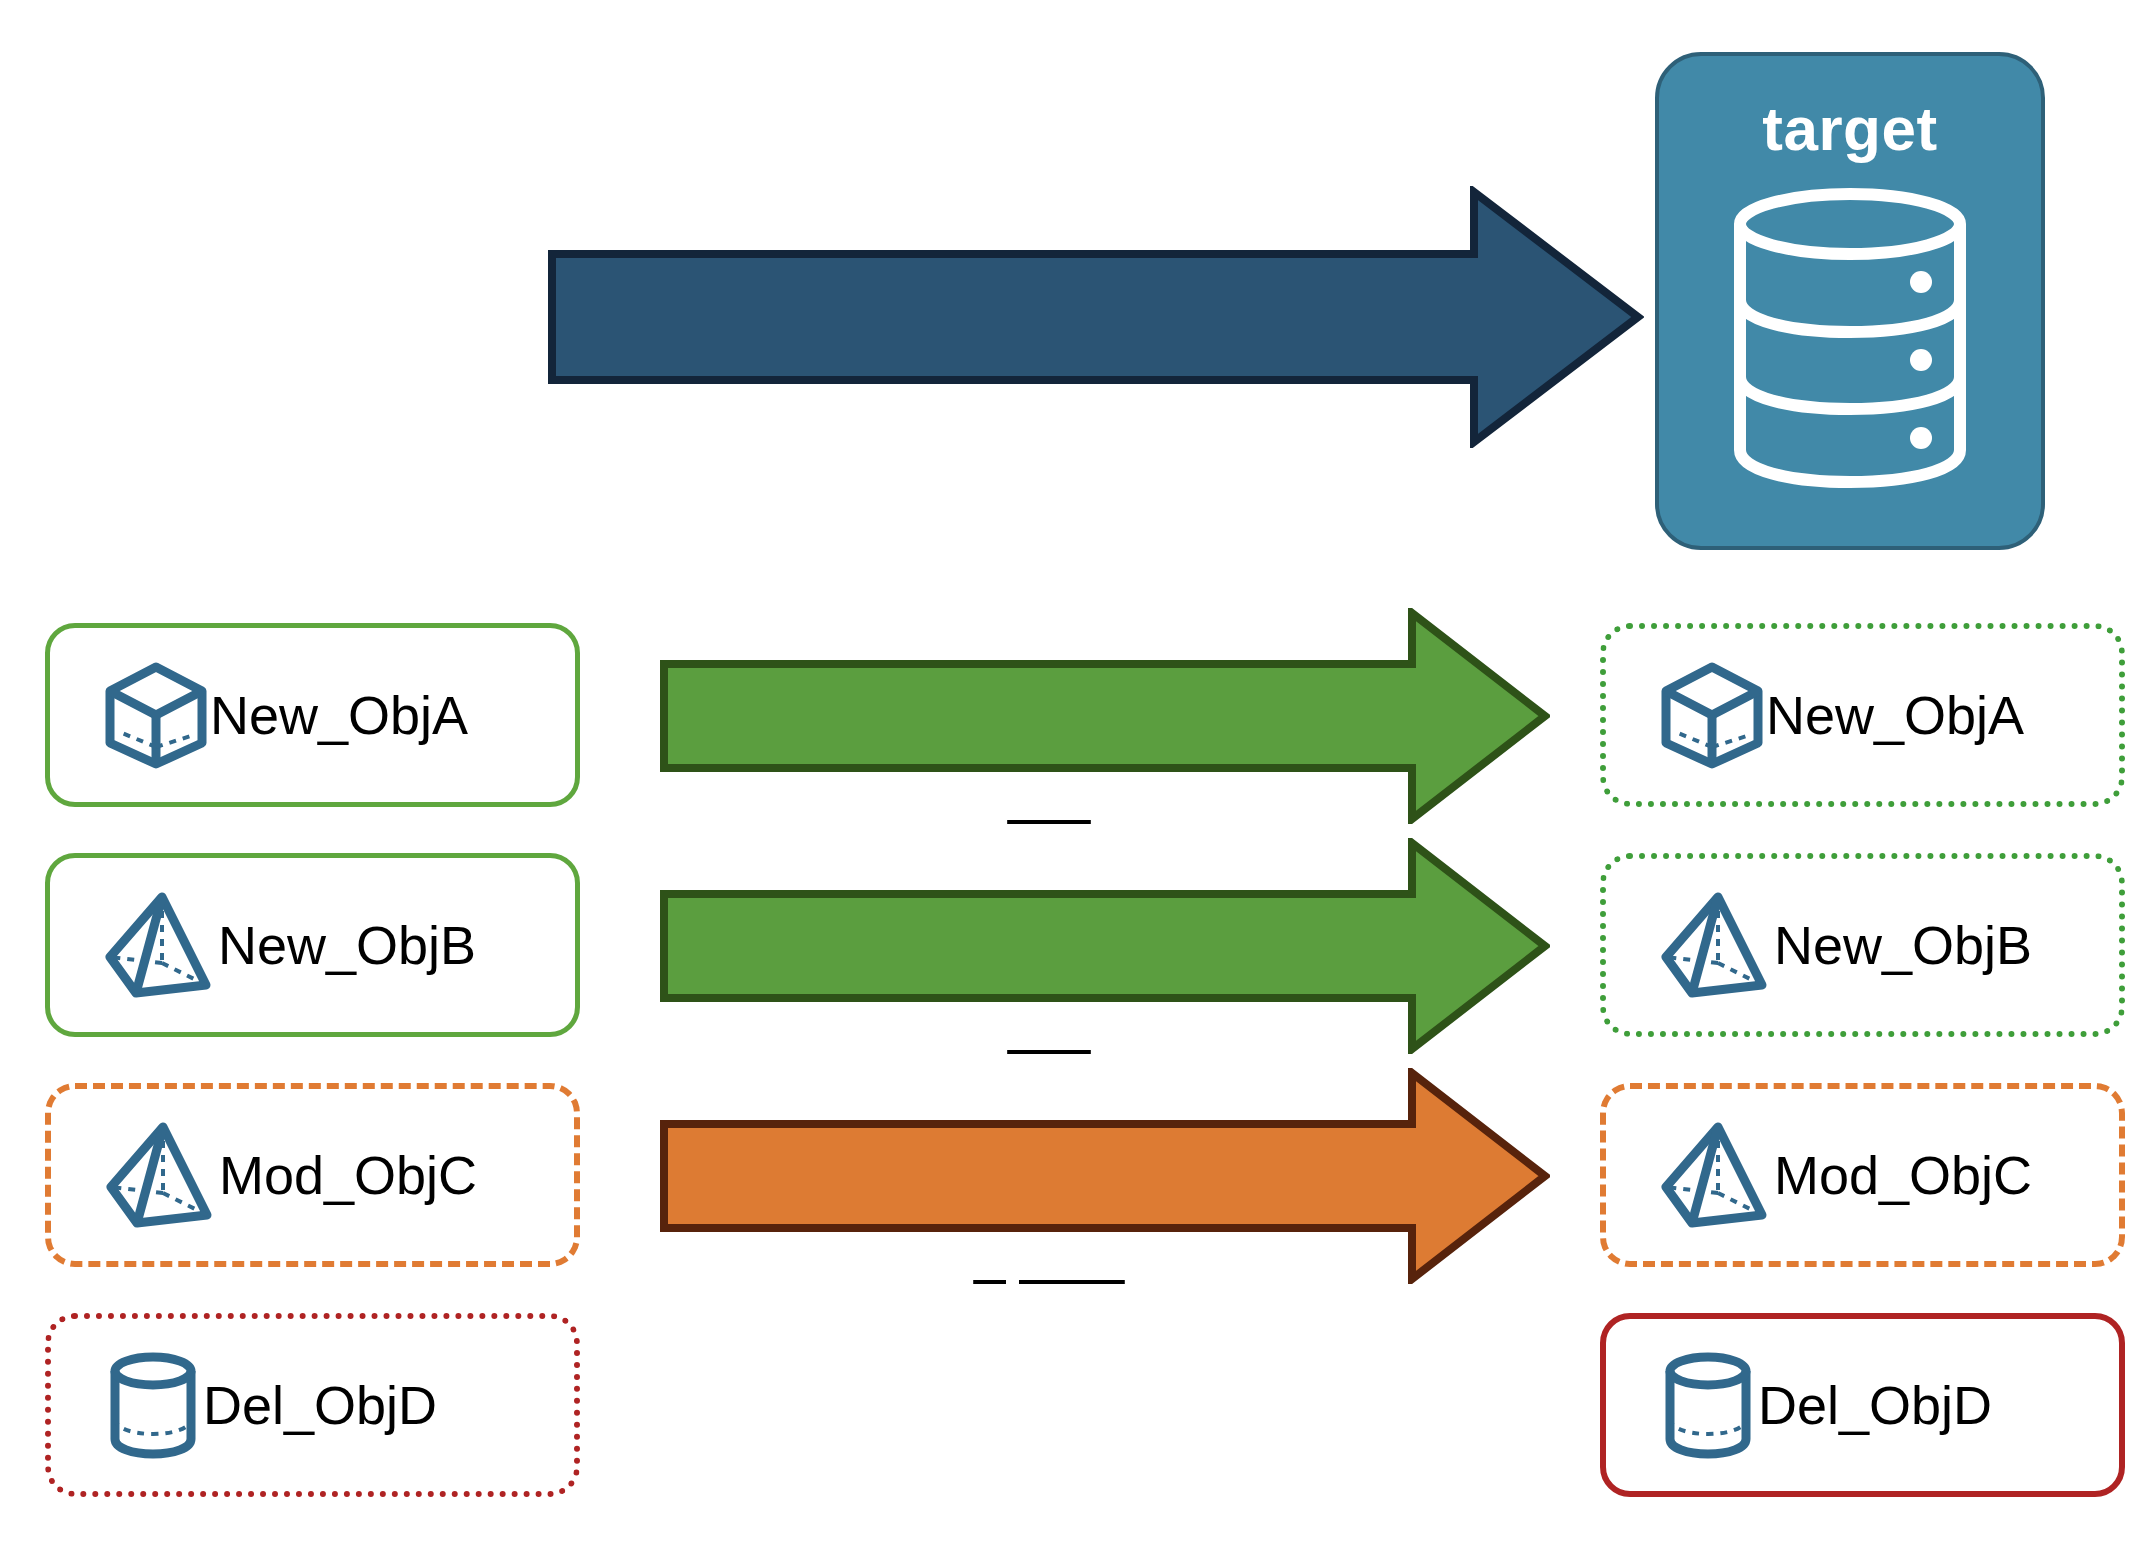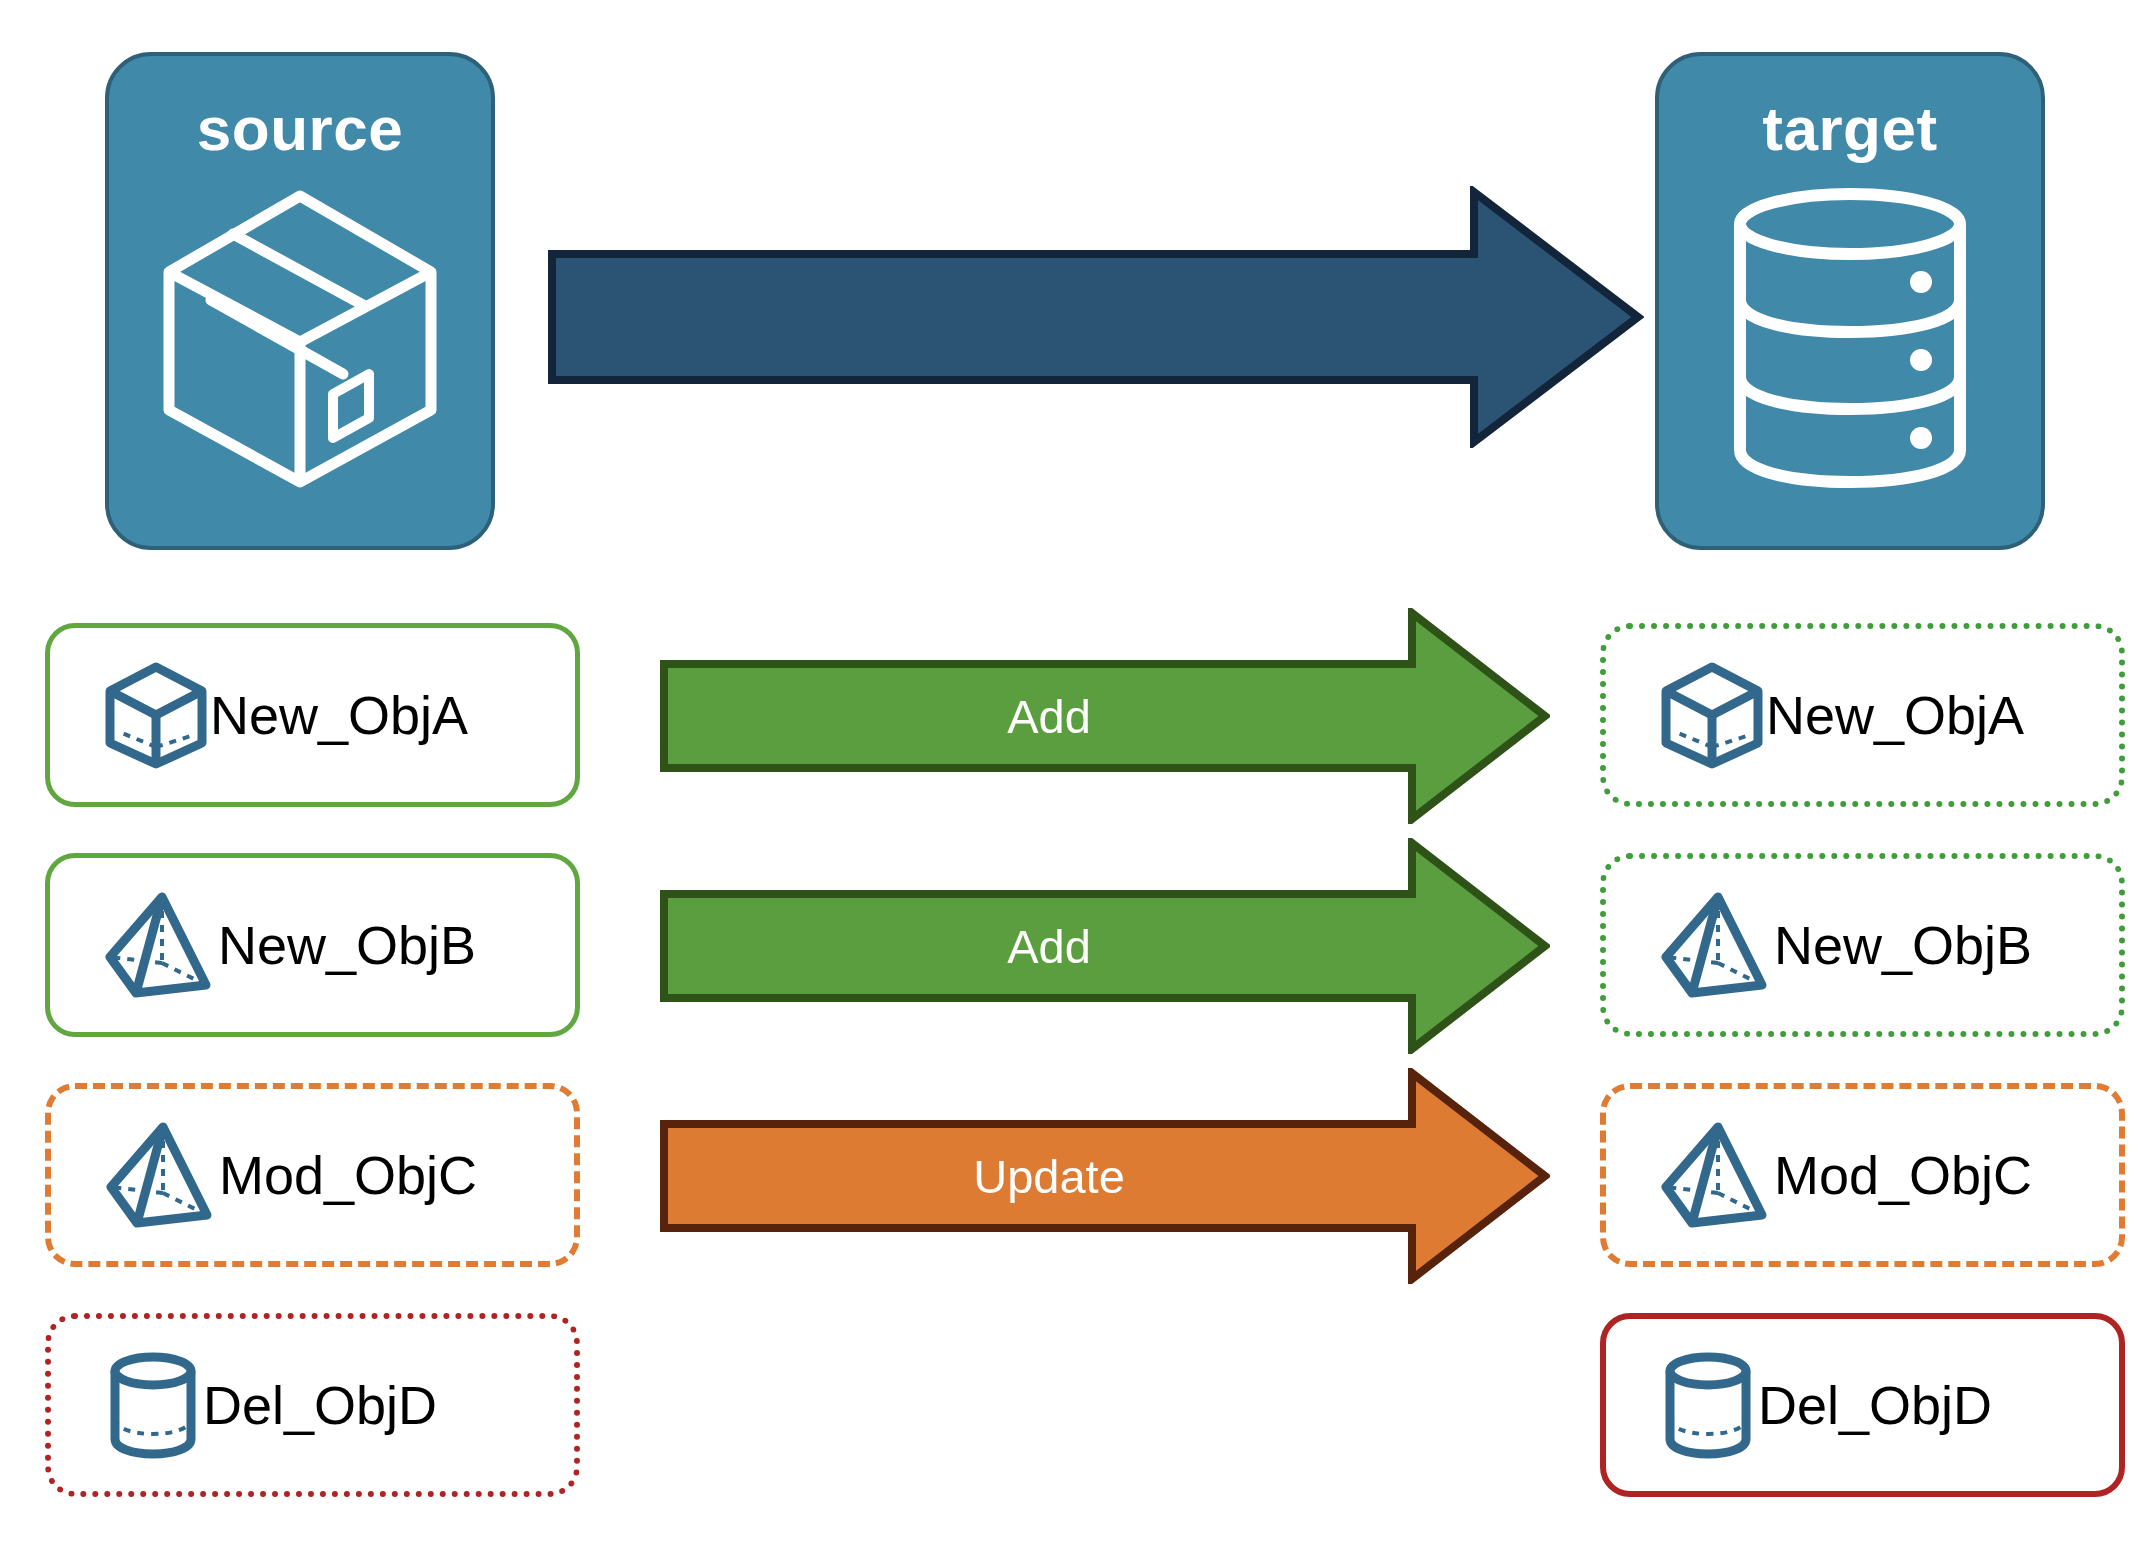--- a/index.html
+++ b/index.html
@@ -87,22 +87,23 @@
   .b-green-solid  { border: 5px solid #5FA73E; }
   .b-green-dotted { border: 6px dotted #3F9E3A; }
   .b-orange-dash  { border: 6px dashed #E07B33; }
   .b-red-dotted   { border: 6px dotted #AF2323; }
   .b-red-solid    { border: 6px solid #AF2323; }
 
   
   .action-arrow {
     position: absolute;
     display: flex;
-    align-items: center;
+    align-items: flex-end;
     justify-content: center;
+    text-decoration: underline;
   }
   .action-arrow .label {
     position: relative;
     z-index: 2;
     color: #ffffff;
     font-size: 47px;
     line-height: 1;
     user-select: none;
     pointer-events: none;
     margin-right: 112px;
@@ -111,37 +112,20 @@
     position: absolute;
     inset: 0;
     z-index: 1;
   }
 </style>
 </head>
 <body>
 
 <div id="canvas">
 
-  <div class="endpoint" style="left:105px; top:52px; width:390px; height:498px; background:#4189A8; border:4px solid #2E6078;">
-    <div class="endpoint-title">source</div>
-    <div class="endpoint-icon">
-      <svg width="290" height="310" viewBox="0 0 290 310" fill="none">
-
-        <path d="M145 14 L276 90 L276 228 L145 300 L14 228 L14 90 Z" stroke="#ffffff" stroke-width="11" fill="none" stroke-linejoin="round"></path>
-
-        <path d="M14 90 L145 160 L276 90" stroke="#ffffff" stroke-width="11" fill="none" stroke-linejoin="round"></path>
-        <path d="M145 160 L145 300" stroke="#ffffff" stroke-width="11" fill="none"></path>
-
-        <path d="M78 52 L210 124" stroke="#ffffff" stroke-width="11" fill="none" stroke-linecap="round"></path>
-        <path d="M56 118 L188 192" stroke="#ffffff" stroke-width="11" fill="none" stroke-linecap="round"></path>
-
-        <path d="M178 212 L214 192 L214 236 L178 256 Z" stroke="#ffffff" stroke-width="10" fill="none" stroke-linejoin="round"></path>
-      </svg>
-    </div>
-  </div>
 
   <div class="compare-arrow" style="left:548px; top:186px; width:1096px; height:262px;">
     <svg class="arrow-svg" width="1096" height="262" viewBox="0 0 1096 262" preserveAspectRatio="none">
       <path d="M4 68 L926 68 L926 6 L1090 131 L926 256 L926 194 L4 194 Z" fill="#2B5474" stroke="#13253A" stroke-width="8" stroke-linejoin="miter"></path>
     </svg>
   </div>
 
   <div class="endpoint" style="left:1655px; top:52px; width:390px; height:498px; background:#4189A8; border:4px solid #2E6078;">
     <div class="endpoint-title">target</div>
     <div class="endpoint-icon">

